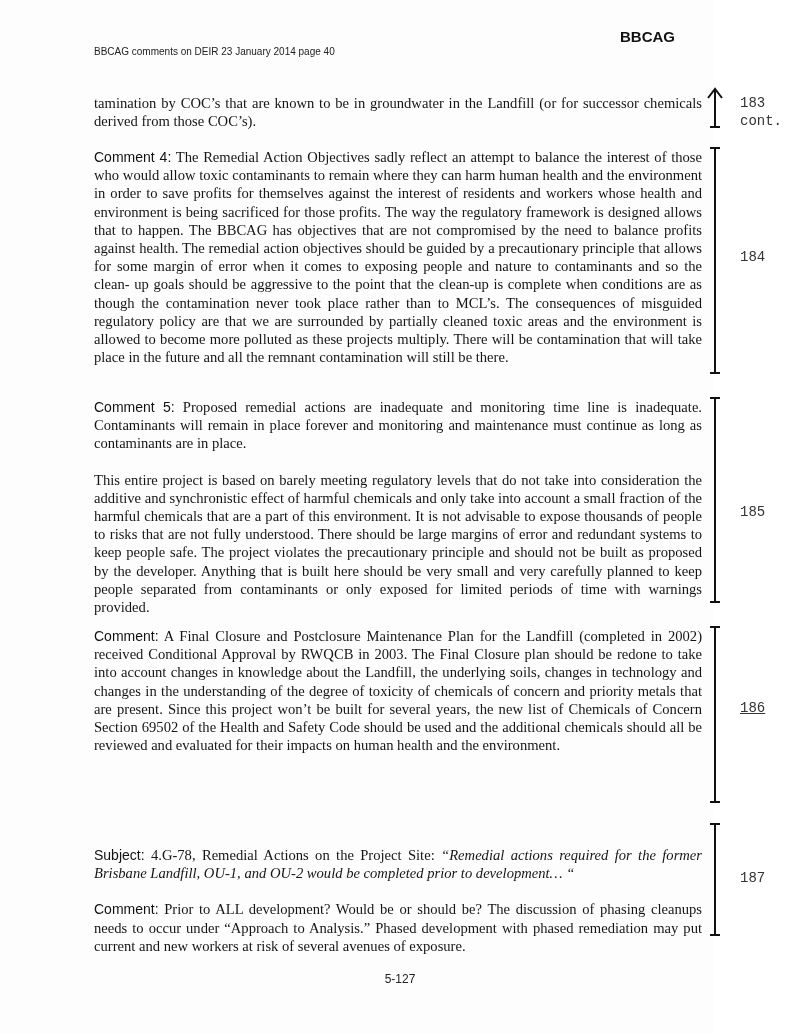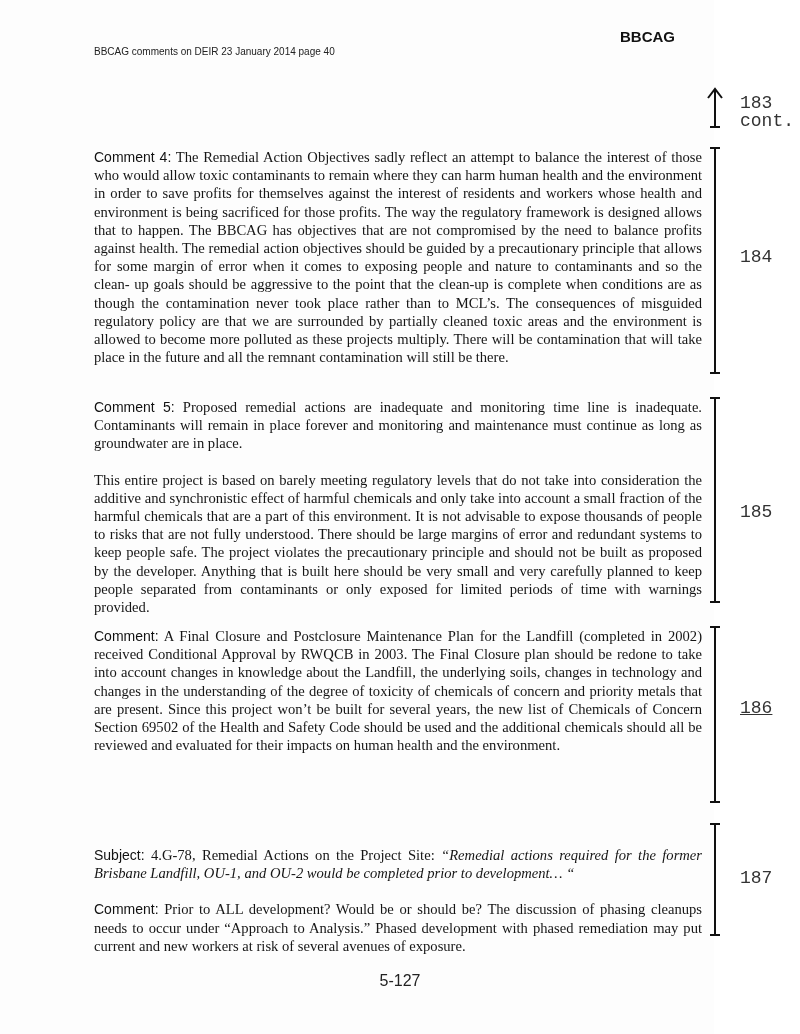--- a/index.html
+++ b/index.html
@@ -11,38 +11,41 @@
   .block p { margin: 0; }
   .block p + p { margin-top: 18px; }
   .label { font-family: "Liberation Sans", sans-serif; font-size: 14px; color: #111; }
   .ital { font-style: italic; }
   .bracket { position: absolute; left: 714px; width: 4px; border-left: 2px solid #111; }
   .bracket::before, .bracket::after { content: ""; position: absolute; left: -6px; width: 10px; height: 2px; background: #111; }
   .bracket::before { top: 0; }
   .bracket::after { bottom: 0; }
   .bracket.arrow::before { display: none; }
   .arrowhead { position: absolute; left: 707px; top: 87px; width: 16px; height: 12px; }
-  .num { position: absolute; left: 740px; font-family: "Liberation Mono", monospace; font-size: 18px; line-height: 16px; color: #333; }
-  .footer { position: absolute; left: 0; width: 800px; top: 972px; text-align: center; font-family: "Liberation Sans", sans-serif; font-size: 16px; color: #222; }
+  .num { position: absolute; left: 740px; font-family: "Liberation Mono", monospace; font-size: 14px; line-height: 16px; color: #333; }
+  .footer { position: absolute; left: 0; width: 800px; top: 972px; text-align: center; font-family: "Liberation Sans", sans-serif; font-size: 12px; color: #222; }
 </style>
 </head>
 <body>
 
 <div class="page">
 
   <div class="org">BBCAG</div>
   <div class="running-head">BBCAG comments on DEIR 23 January 2014 page 40</div>
 
+  <div class="block" style="top:94px;">
+    <p><span>tamination  by COC’s that are known to be in groundwater in the Landfill (or for successor chemicals derived from those COC’s).</span></p>
+  </div>
 
   <div class="block" style="top:148px;">
     <p><span class="label">Comment 4:</span><span> The Remedial Action Objectives sadly reflect an attempt to balance the interest of those who would allow toxic contaminants to remain where they can harm human health and the environment in order to save profits for themselves against the interest of residents and workers whose health and environment is being sacrificed for those profits.  The way the regulatory framework is designed allows that to happen.  The BBCAG has objectives that are not compromised by the need to balance profits against health.  The remedial action objectives should be guided by a precautionary principle that allows for some margin of error when it comes to exposing people and nature to contaminants and so the clean- up goals should be aggressive to the point that the clean-up is complete when conditions are as though the contamination never took place rather than to MCL’s.  The consequences of misguided regulatory policy are that we are surrounded by partially cleaned toxic areas and the environment is allowed to become more polluted as these projects multiply.  There will be contamination that will take place in the future and all the remnant contamination will still be there.</span></p>
   </div>
 
   <div class="block" style="top:398px;">
-    <p><span class="label">Comment 5:</span><span> Proposed remedial actions are inadequate and monitoring time line is inadequate. Contaminants will remain in place forever and monitoring and maintenance must continue as long as groundwater are in place.</span></p>
+    <p><span class="label">Comment 5:</span><span> Proposed remedial actions are inadequate and monitoring time line is inadequate. Contaminants will remain in place forever and monitoring and maintenance must continue as long as contaminants are in place.</span></p>
     <p><span>This entire project is based on barely meeting regulatory levels that do not take into consideration the additive and synchronistic effect of harmful chemicals and only take into account a small fraction of the harmful chemicals that are a part of this environment.  It is not advisable to expose thousands of people to risks that are not fully understood.  There should be large margins of error and redundant systems to keep people safe.   The project violates the precautionary principle and should not be built as proposed by the developer.  Anything that is built here should be very small and very carefully planned to keep people separated from contaminants or only exposed for limited periods of time with warnings provided.</span></p>
   </div>
 
   <div class="block" style="top:627px;">
     <p><span class="label">Comment:</span><span> A Final Closure and Postclosure Maintenance Plan for the Landfill (completed in 2002) received Conditional Approval by  RWQCB in 2003.  The Final Closure plan should be redone to take into account changes in knowledge about the Landfill, the underlying soils, changes in technology and changes in the understanding of the degree of toxicity of chemicals of concern and priority metals that are present.  Since this project won’t be built for several years, the new list of Chemicals of Concern Section 69502 of the Health and Safety Code should be used and the additional chemicals should all be reviewed and evaluated for their impacts on human health and the environment.</span></p>
   </div>
 
   <div class="block" style="top:823px;margin-top:23px;">
     <p><span class="label">Subject:</span><span> 4.G-78, Remedial Actions on the Project Site: </span><span class="ital">“Remedial actions required for the former Brisbane Landfill, OU-1, and OU-2 would be completed prior to development… “</span></p>
     <p><span class="label">Comment:</span><span> Prior to ALL development?  Would be or should be? The discussion of phasing cleanups needs to occur under “Approach to Analysis.” Phased development with phased remediation may put current and new workers at risk of several avenues of exposure.</span></p>

